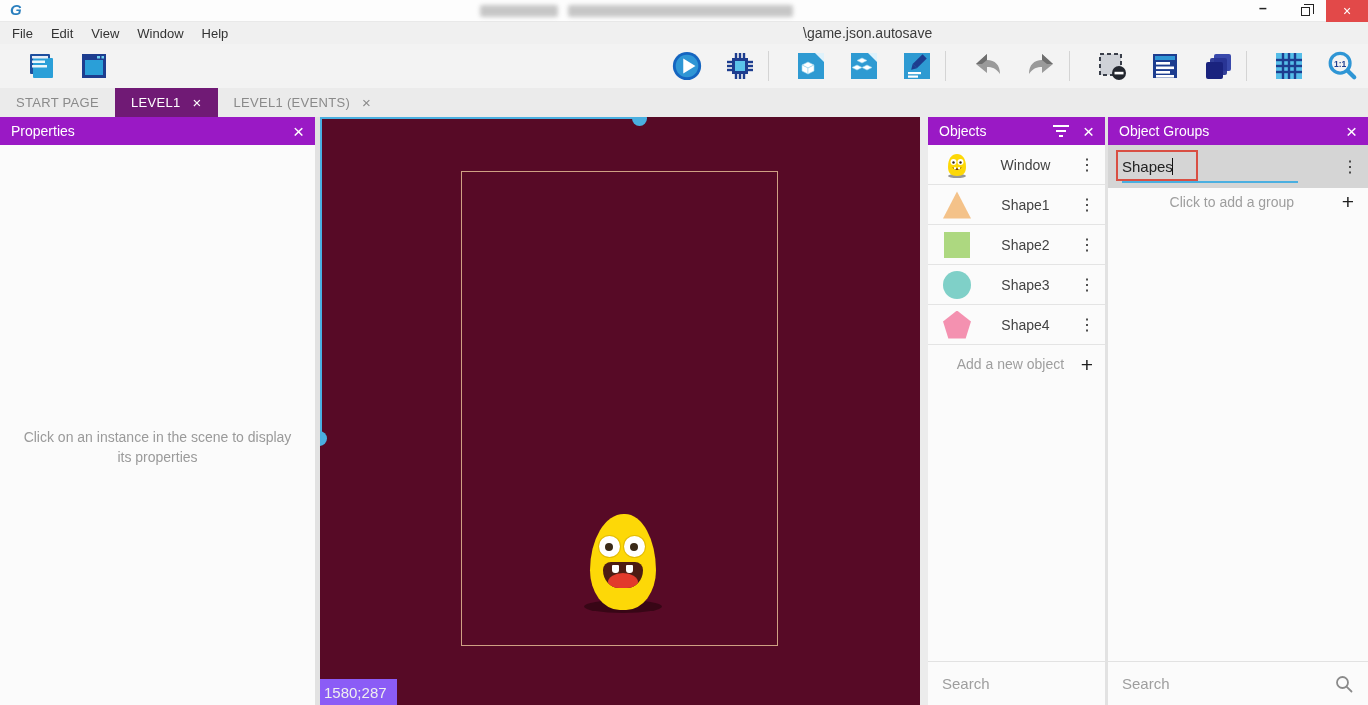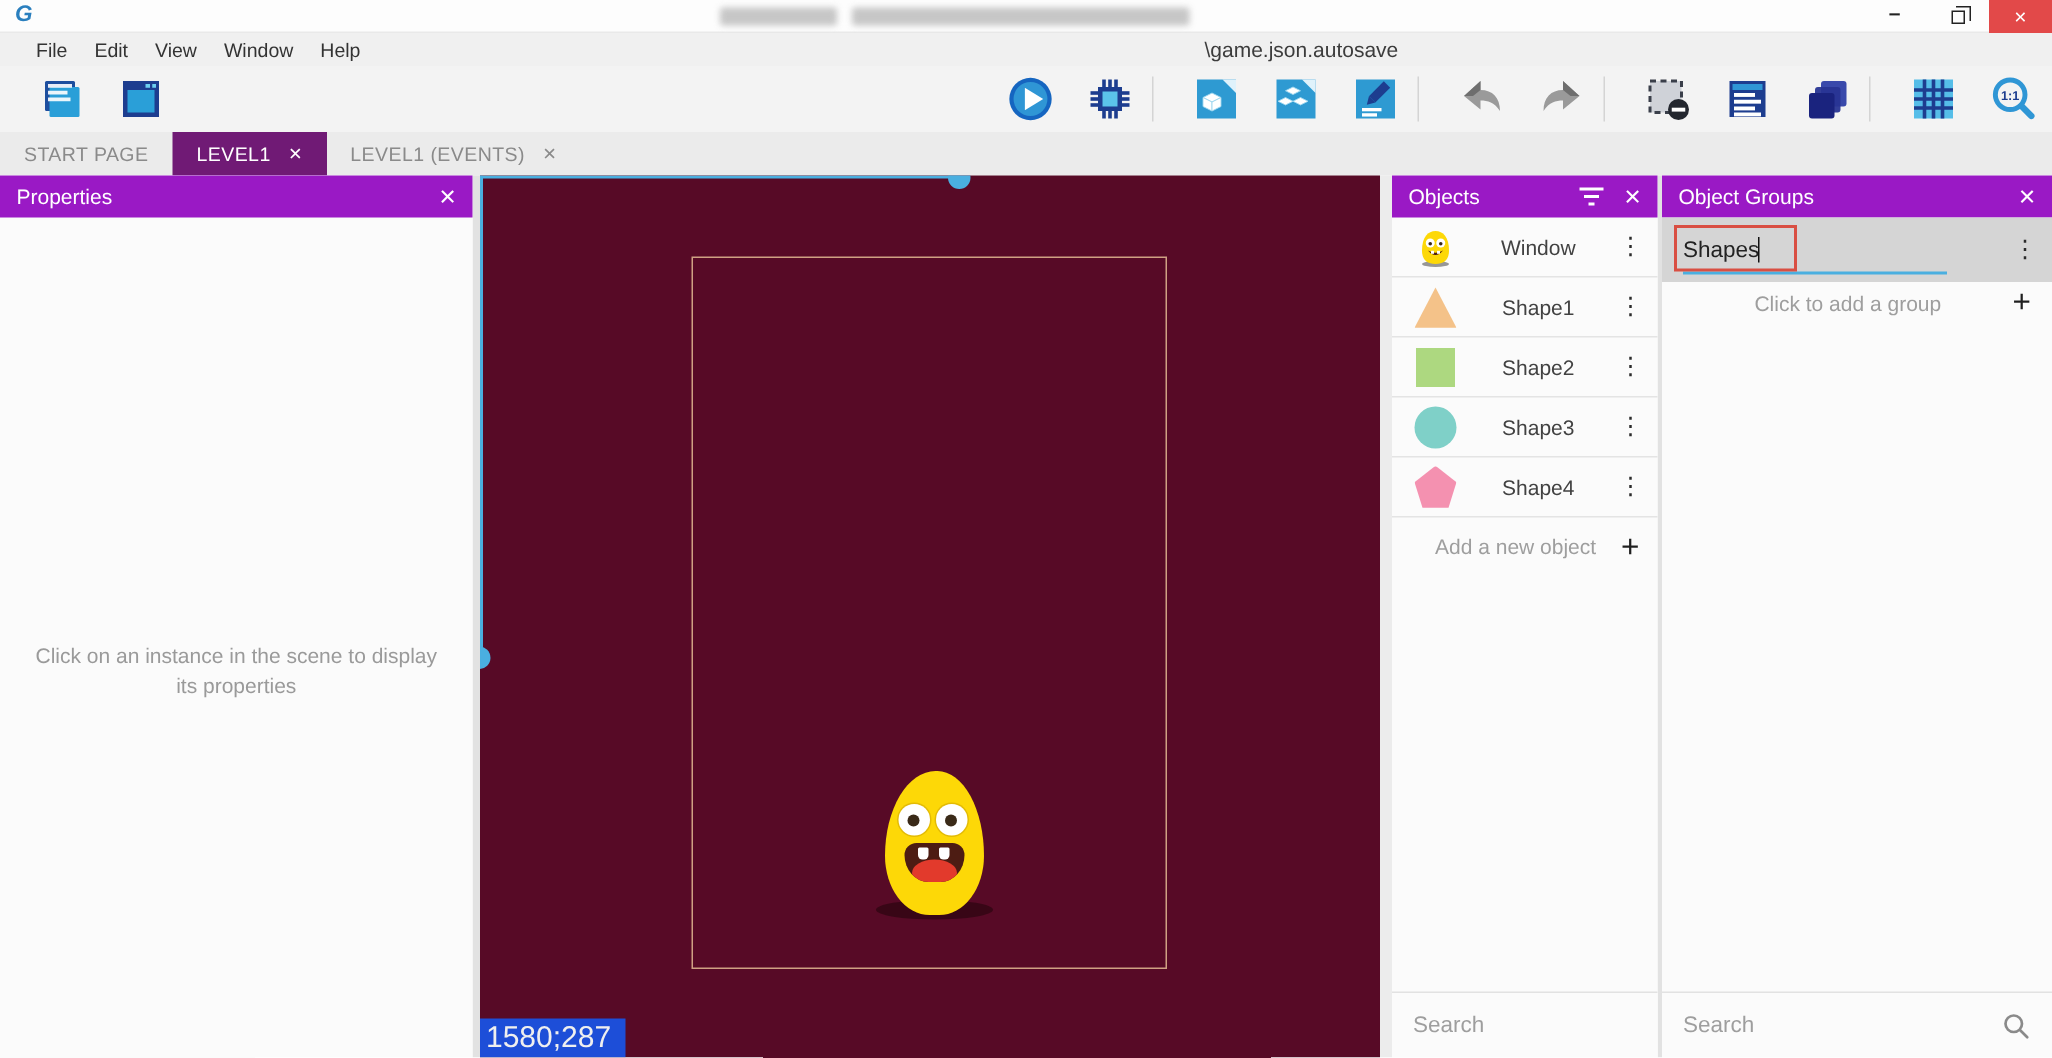--- a/index.html
+++ b/index.html
@@ -12,21 +12,21 @@
   .redacted { height:12px; background:#b9b9b9; border-radius:2px; filter:blur(2px); opacity:.8; }
   .titletext { font-size:14px; color:#3c3c3c;margin-top:44px; }
   .wincontrols { position:absolute; right:0; top:0; height:22px; display:flex; }
   .winbtn { width:42px; height:22px; display:flex; align-items:center; justify-content:center; font-size:14px; color:#222; }
   .winbtn.min span { position:relative; top:-3px; font-weight:bold; }
   .restore-glyph { width:9px; height:9px; border:1px solid #222; position:relative; background:#fdfdfd; }
   .restore-glyph:before { content:""; position:absolute; left:2px; top:-4px; width:9px; height:9px; border:1px solid #222; border-left:none; border-bottom:none; }
   .winbtn.close { background:#e24949; color:#fff; font-size:14px; }
 
   
-  .menubar { height:22px; background:#f0f0f0; display:flex; align-items:center; padding-left:24px; }
+  .menubar { height:22px; background:#f0f0f0; display:flex; align-items:center; padding-left:12px; }
   .menu-item { font-size:13px; color:#333; padding:0 9px; height:22px; display:flex; align-items:center; }
   .menu-item:first-child { padding-left:0; }
 
   
   .toolbar { height:44px; background:#f3f3f3; display:flex; align-items:center; padding:0 10px; }
   .tb-group { display:flex; align-items:center; gap:7px; }
   .tb-right { margin-left:auto; display:flex; align-items:center; gap:7px; }
   .tbi { width:32px; height:32px; display:flex; align-items:center; justify-content:flex-end;margin-left:14px; }
   .tb-divider { width:1px; height:30px; background:#d4d4d4; margin:0 5px; }
 
@@ -56,21 +56,21 @@
   .props-hint { margin-top:282px; text-align:center; color:#9a9a9a; font-size:14px; line-height:1.45; padding:0 18px; }
 
   
   .scene { width:600px; position:relative; background:#570a26; overflow:hidden; }
   .game-frame { position:absolute; left:141px; top:54px; width:317px; height:475px; border:1px solid #cfa183; }
   .edge-top { position:absolute; left:0; top:0; width:320px; height:2px; background:#4aafe0; }
   .edge-left { position:absolute; left:0; top:0; width:2px; height:321px; background:#4aafe0; }
   .handle { position:absolute; width:15px; height:15px; border-radius:50%; background:#4aafe0; }
   .handle.top { left:312px; top:-6px; }
   .handle.left { left:-8px; top:314px; }
-  .coords { position:absolute; left:0; bottom:0; height:26px; background:#1d4ed8; color:#efefef; font-size:20px; display:flex; align-items:center; padding:0 10px 0 4px;text-align:right; }
+  .coords { position:absolute; left:0; bottom:0; height:26px; background:#8b5cf6; color:#efefef; font-size:15px; display:flex; align-items:center; padding:0 10px 0 4px;text-align:right; }
 
   
   .monster { position:absolute; left:258px; top:397px; width:90px; height:102px; }
   .monster .shadow { position:absolute; left:6px; top:86px; width:78px; height:13px; background:#2e0512; border-radius:50%; opacity:.75; }
   .monster .body { position:absolute; left:12px; top:0; width:66px; height:96px; background:#fdd807; border-radius:52% 48% 46% 46% / 60% 60% 42% 42%; }
   .monster .eye { position:absolute; top:22px; width:21px; height:21px; background:#fff; border-radius:50%; box-shadow:0 0 0 1px #e3bb05; }
   .monster .eye.l { left:9px; } .monster .eye.r { left:34px; }
   .monster .pupil { position:absolute; left:6px; top:7px; width:8px; height:8px; background:#3a2a18; border-radius:50%; }
   .monster .mouth { position:absolute; left:13px; top:48px; width:40px; height:26px; background:#4d1c13; border-radius:8px 8px 16px 16px / 8px 8px 18px 18px; overflow:hidden; }
   .monster .tongue { position:absolute; left:5px; top:11px; width:30px; height:18px; background:#e23a2c; border-radius:50%; }

